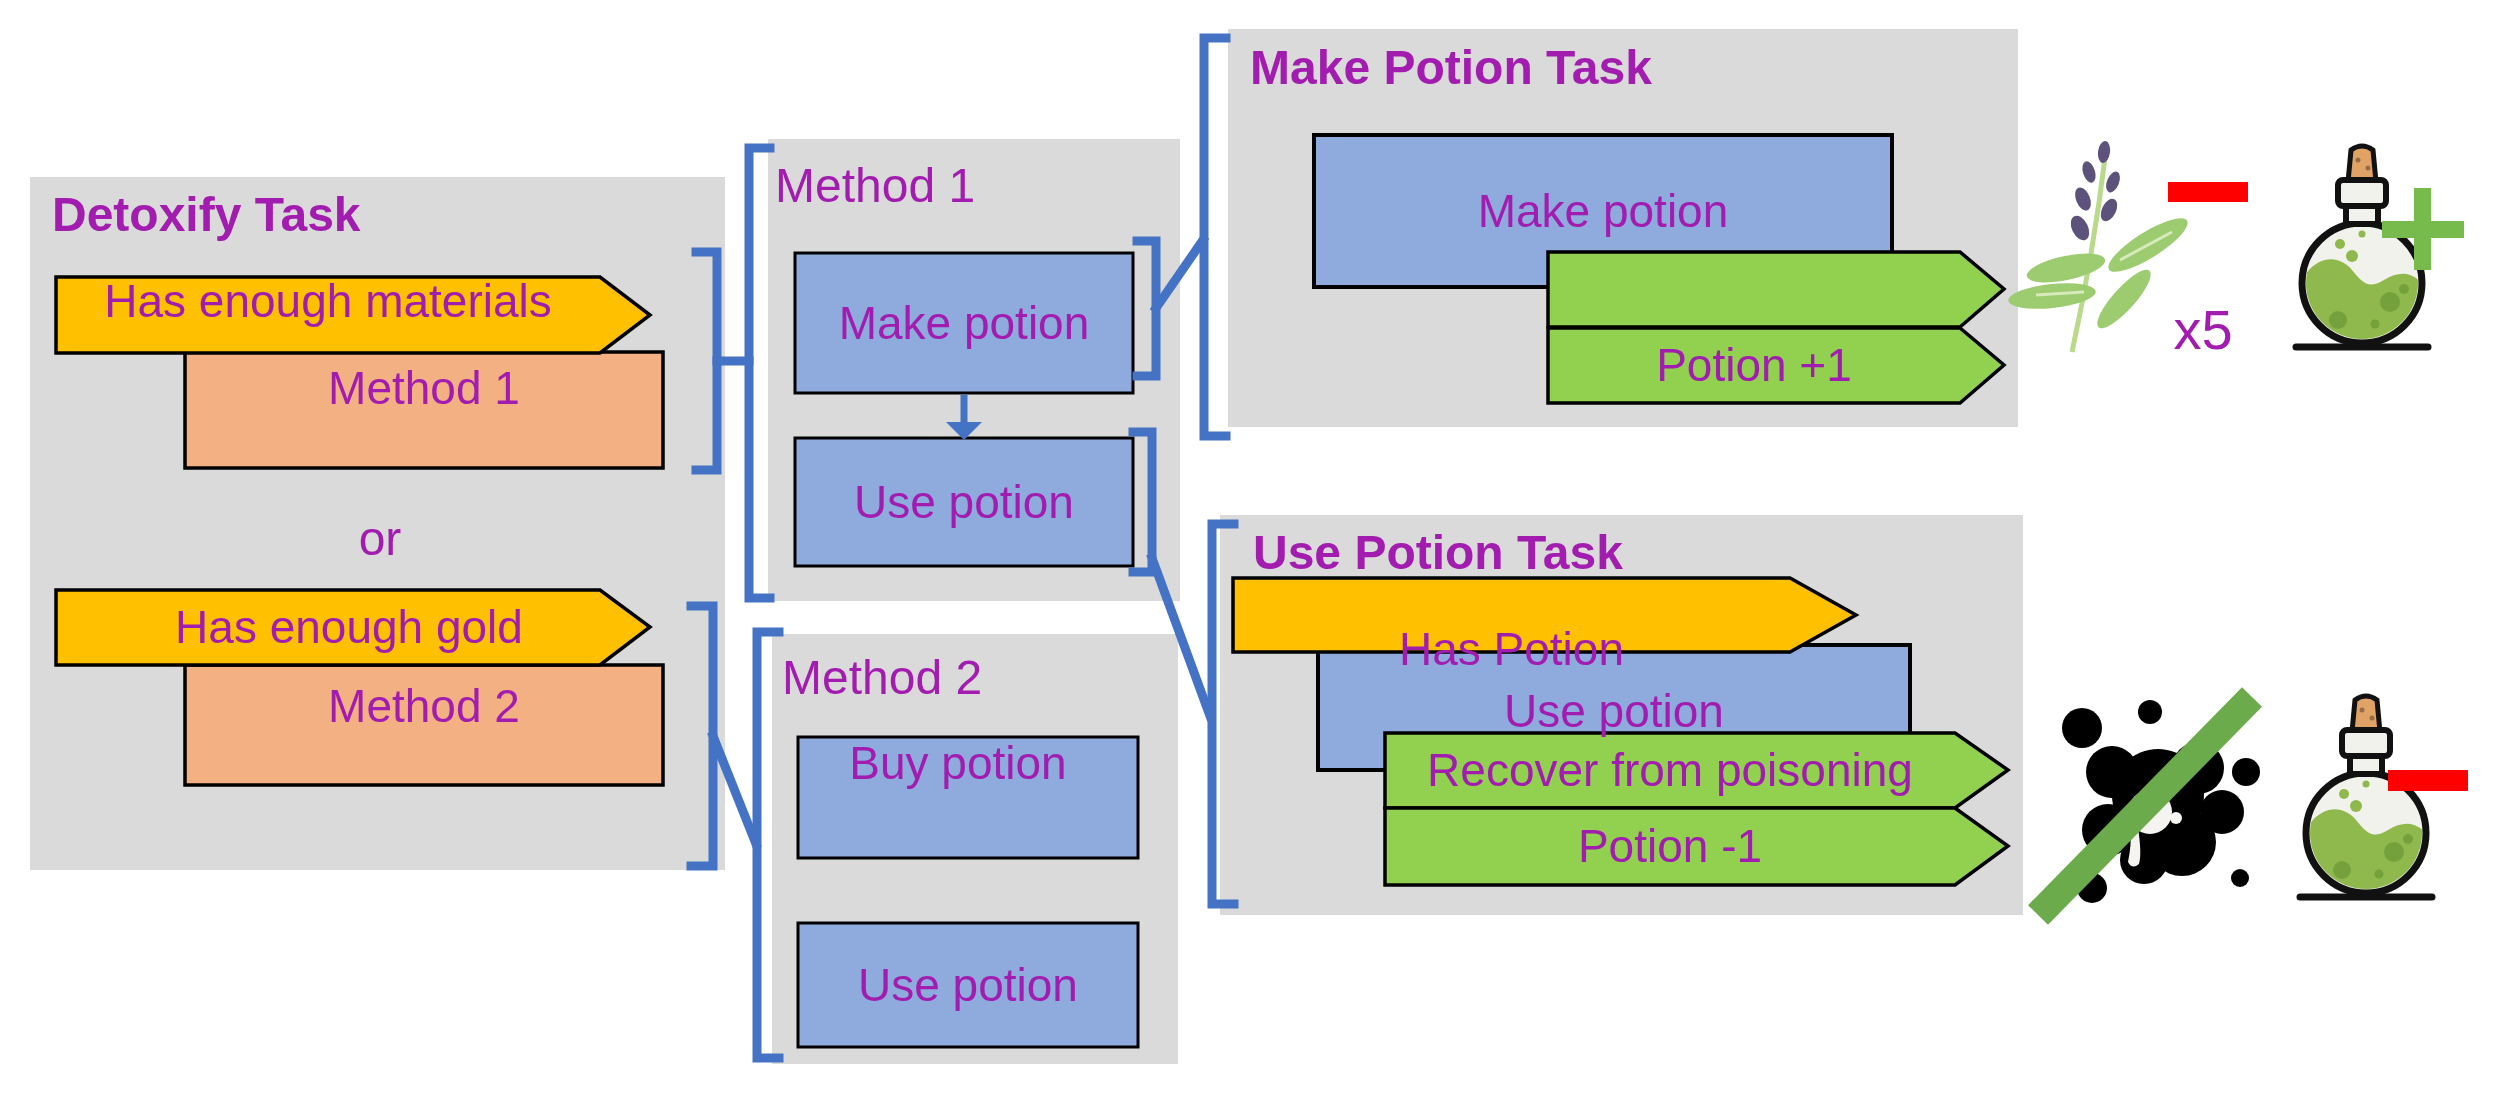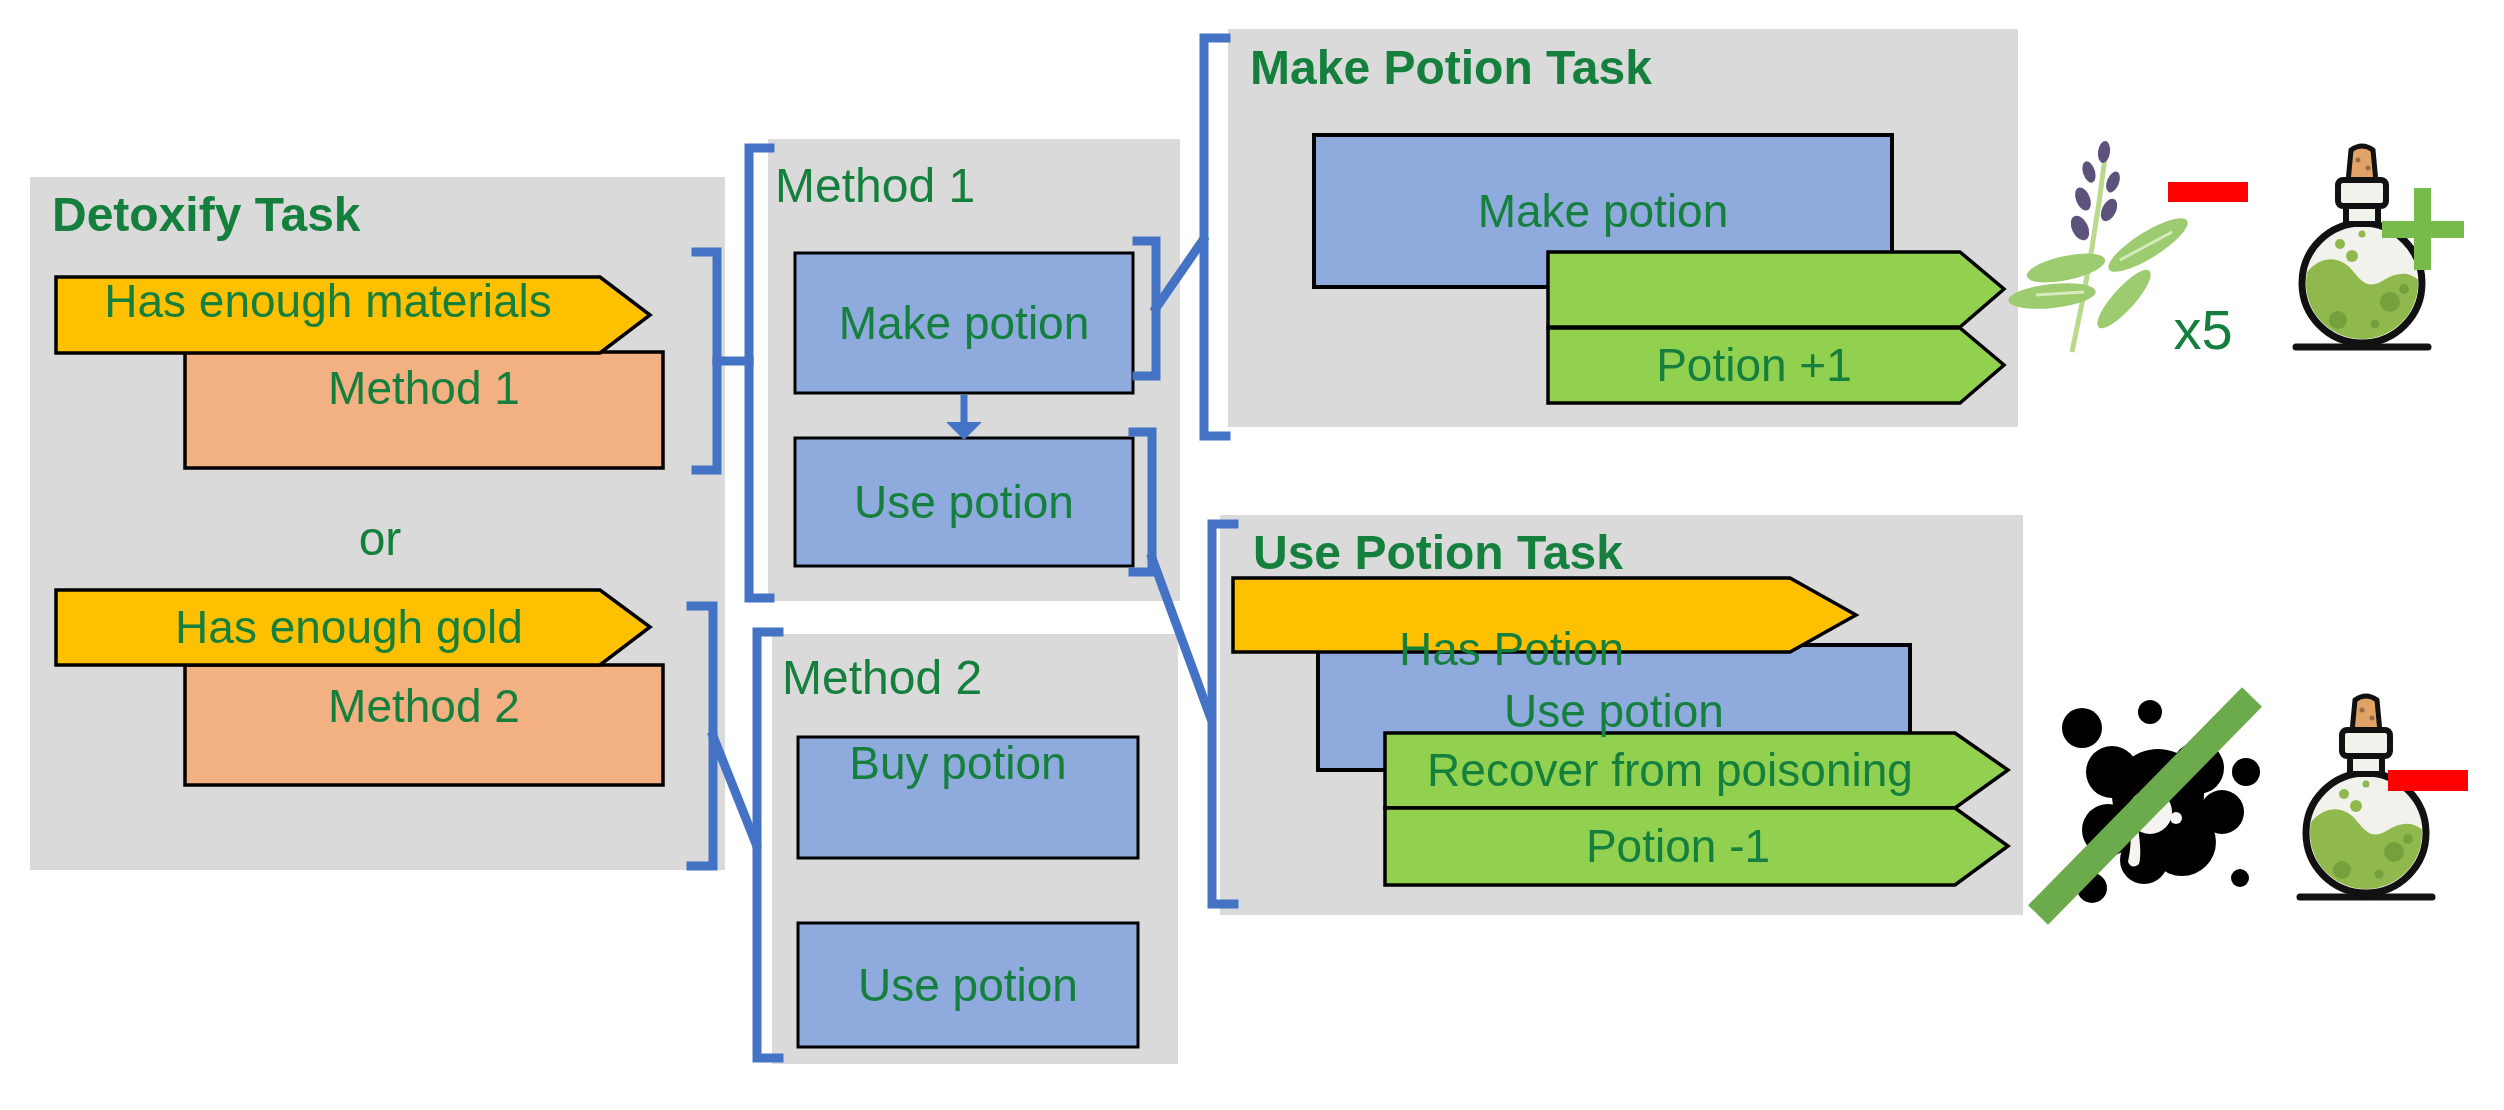--- a/index.html
+++ b/index.html
@@ -1,20 +1,20 @@
 <!DOCTYPE html>
 <html><head>
 <meta charset="utf-8">
 <style>
   html,body{margin:0;padding:0;background:#ffffff;}
   #canvas{position:relative;width:2504px;height:1110px;background:#ffffff;overflow:hidden;
           font-family:"Liberation Sans", sans-serif;}
   #shape-layer{position:absolute;left:0;top:0;width:2504px;height:1110px;}
   .lbl{position:absolute;display:flex;align-items:center;justify-content:center;
-       color:#15803d;font-size:46px;line-height:1.05;text-align:center;white-space:nowrap;}
+       color:#a21caf;font-size:46px;line-height:1.05;text-align:center;white-space:nowrap;}
   .lbl.left{justify-content:flex-start;text-align:left;}
   .lbl.title{font-weight:700;font-size:48px;}
   .lbl.big{font-size:56px;}
 </style>
 </head>
 <body>
 
 <div id="canvas">
 
 <svg id="shape-layer" viewBox="0 0 2504 1110" xmlns="http://www.w3.org/2000/svg">
@@ -153,17 +153,17 @@
 <div class="lbl" style="left:798px;top:923px;width:340px;height:124px;">Use potion</div>
 
 <div class="lbl title left" style="left:1250px;top:42px;width:540px;height:52px;">Make Potion Task</div>
 <div class="lbl" style="left:1314px;top:135px;width:578px;height:152px;">Make potion</div>
 <div class="lbl" style="left:1548px;top:328px;width:412px;height:75px;">Potion +1</div>
 
 <div class="lbl title left" style="left:1253px;top:528px;width:540px;height:50px;">Use Potion Task</div>
 <div class="lbl" style="left:1233px;top:578px;width:557px;height:54px;margin-top:44px;">Has Potion</div>
 <div class="lbl" style="left:1318px;top:652px;width:592px;height:118px;">Use potion</div>
 <div class="lbl" style="left:1385px;top:733px;width:570px;height:75px;">Recover from poisoning</div>
-<div class="lbl" style="left:1385px;top:808px;width:570px;height:77px;padding-left:8px;">Potion -1</div>
+<div class="lbl" style="left:1385px;top:808px;width:570px;height:77px;">Potion -1</div>
 
 <div class="lbl big" style="left:2158px;top:302px;width:90px;height:56px;">x5</div>
 
 </div>
 
 </body></html>

